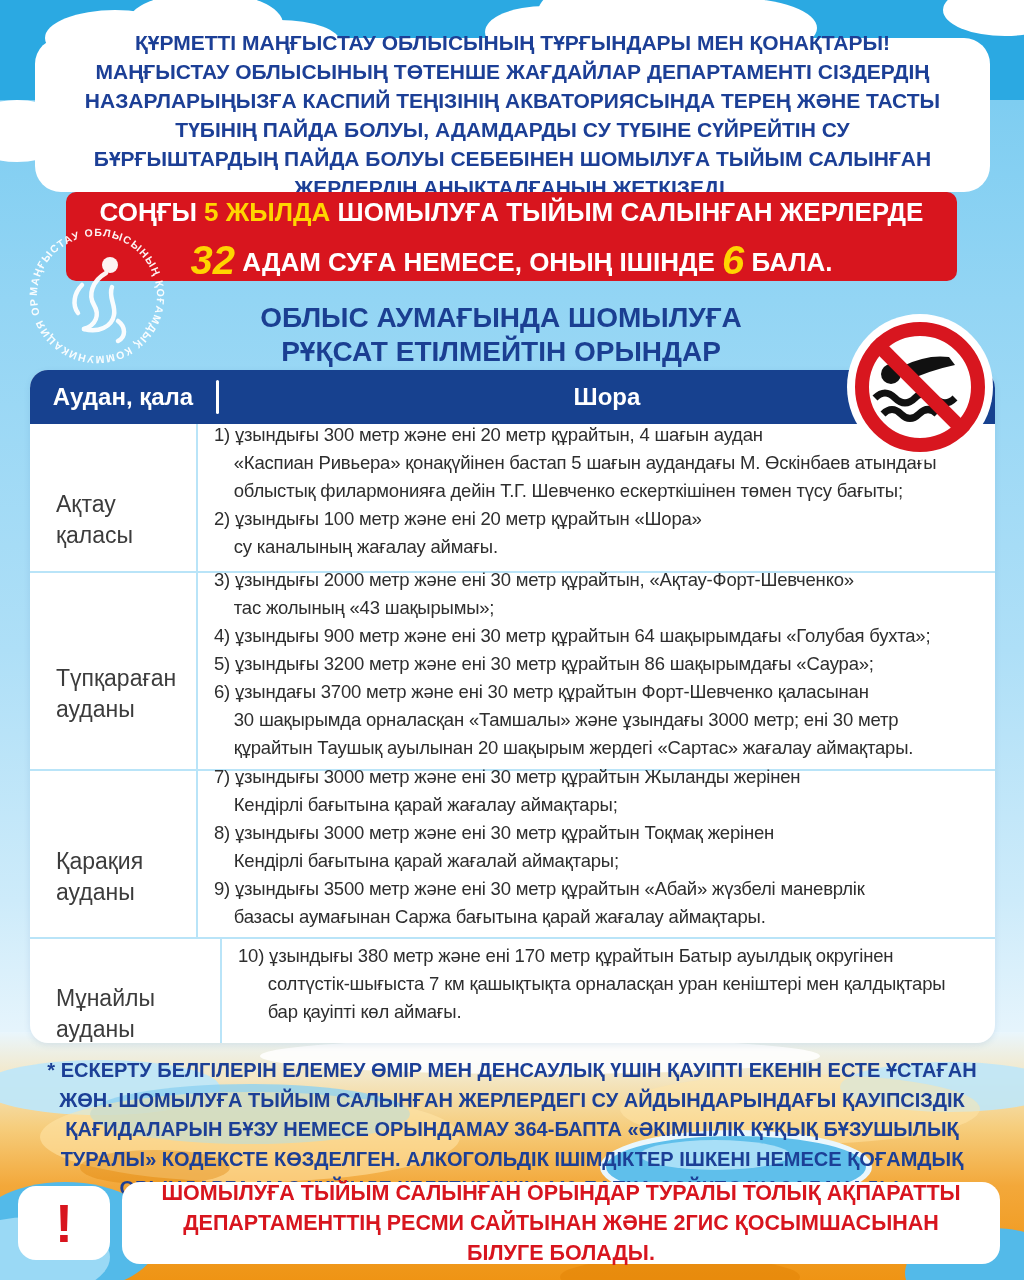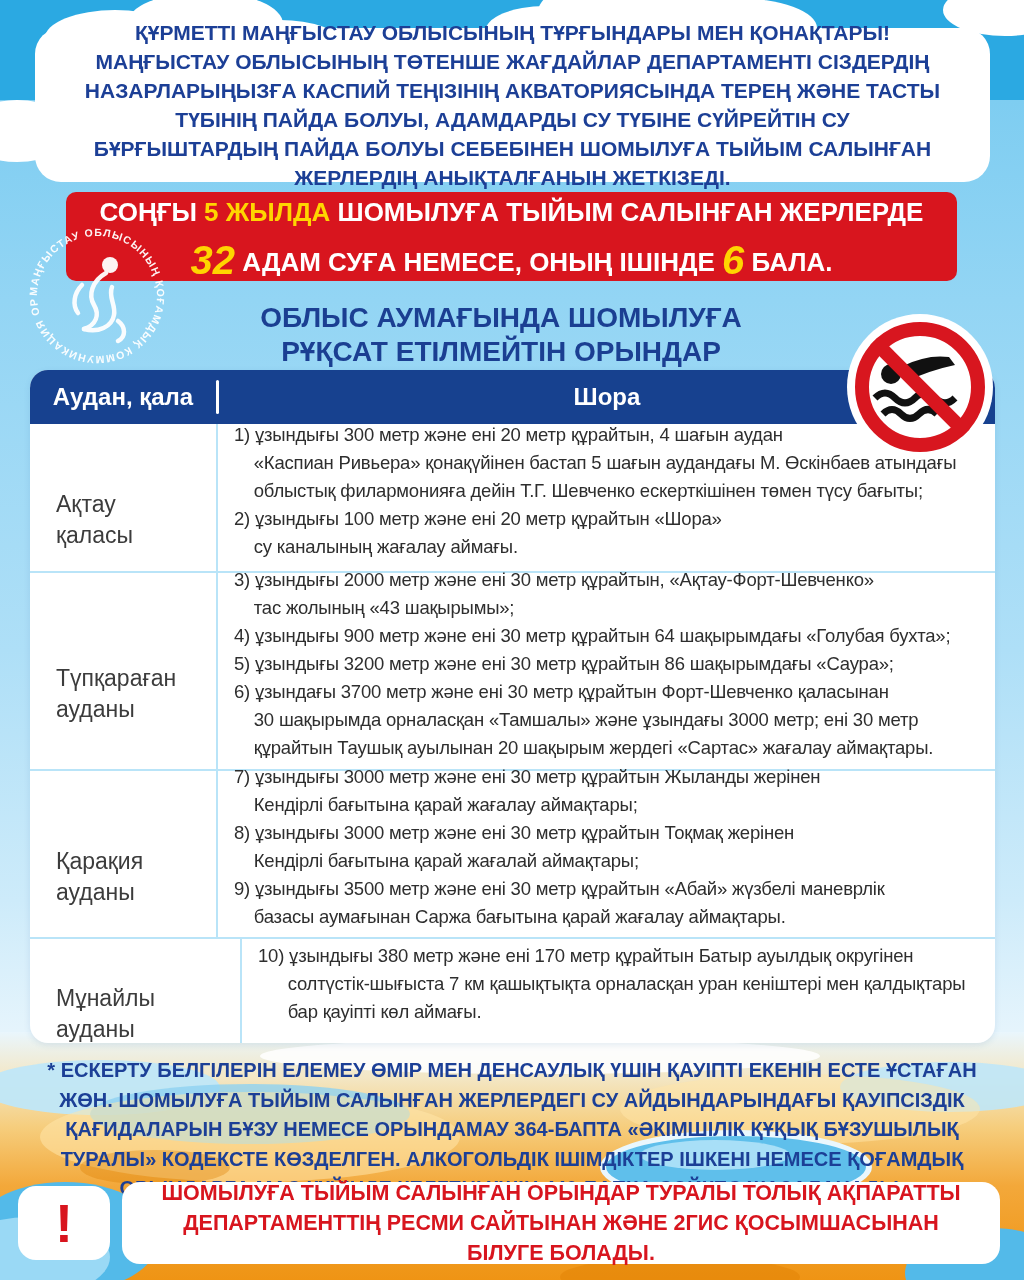--- a/index.html
+++ b/index.html
@@ -3,21 +3,21 @@
 <meta charset="utf-8">
 <style>
   html,body{margin:0;padding:0;}
   body{font-family:"Liberation Sans","DejaVu Sans",sans-serif;}
   .page{position:relative;width:1024px;height:1280px;overflow:hidden;
     background:linear-gradient(180deg,#7ECDF1 100px,#93D5F4 300px,#AEDFF7 650px,#CDEBFA 900px,#E5F4FC 1030px);}
   
   .sky{position:absolute;left:0;top:0;width:1024px;height:100px;background:#2BA9E2;}
   .cloud-edge{position:absolute;left:-38px;top:100px;width:110px;height:62px;background:#fff;border-radius:50%;}
   
-  .msg-box{position:absolute;left:35px;top:28px;width:955px;height:154px;background:#fff;border-radius:26px;
+  .msg-box{position:absolute;left:35px;top:38px;width:955px;height:154px;background:#fff;border-radius:26px;
     display:flex;align-items:center;justify-content:center;padding:0 48px;box-sizing:border-box;z-index:2;}
   .msg-box p{margin:0;text-align:center;font-weight:bold;font-size:21px;line-height:29px;color:#1C3F96;text-transform:uppercase;}
   
   .banner{position:absolute;left:66px;top:192px;width:891px;height:89px;background:#D8151E;border-radius:10px;
     display:flex;flex-direction:column;align-items:center;justify-content:center;gap:16px;z-index:3;}
   .banner-line{color:#fff;font-weight:bold;font-size:26px;line-height:32px;white-space:nowrap;}
   .yellow{color:#FFD500;}
   .big-num{font-size:40px;line-height:32px;vertical-align:-3px;font-style:italic;}
   
   .logo{position:absolute;left:22px;top:221px;width:150px;height:150px;z-index:5;opacity:.95;}
@@ -33,21 +33,21 @@
   .th{color:#fff;font-weight:bold;font-size:24px;display:flex;align-items:center;justify-content:center;}
   .th-left{width:186px;}
   .th-divider{width:3px;height:34px;background:#fff;border-radius:2px;}
   .th-right{flex:1;}
   .trow{display:flex;box-sizing:border-box;}
   .trow + .trow{border-top:2px solid #B9E4F8;}
   .trow:nth-child(1){height:147px;}
   .trow:nth-child(2){height:198px;}
   .trow:nth-child(3){height:168px;}
   .trow:nth-child(4){height:106px;gap:24px;}
-  .region{width:186px;box-sizing:border-box;padding-left:26px;display:flex;align-items:center;
+  .region{width:166px;box-sizing:border-box;padding-left:26px;display:flex;align-items:center;
     font-size:23px;line-height:31px;color:#3C3C3C;white-space:pre-line;margin-top:45px;}
   .places{flex:1;border-left:2px solid #B9E4F8;box-sizing:border-box;padding:0 8px 14px 16px;display:flex;align-items:center;
     font-size:18.5px;line-height:28px;letter-spacing:-0.2px;color:#2E2E2E;white-space:pre-wrap;}
   
   .beach{position:absolute;left:0;top:1032px;width:1024px;height:248px;z-index:1;}
   .b-bg{position:absolute;inset:0;background:linear-gradient(180deg,#E9F6FD 0%,#F3E7C6 18%,#F6CE7E 38%,#F3A83A 62%,#EF9414 100%);}
   .blob{position:absolute;border-radius:50%;}
   
   .note{position:absolute;left:40px;top:1056px;width:944px;margin:0;text-align:center;z-index:3;
     font-size:20px;line-height:29.5px;font-weight:bold;color:#1C3F96;text-transform:uppercase;}

